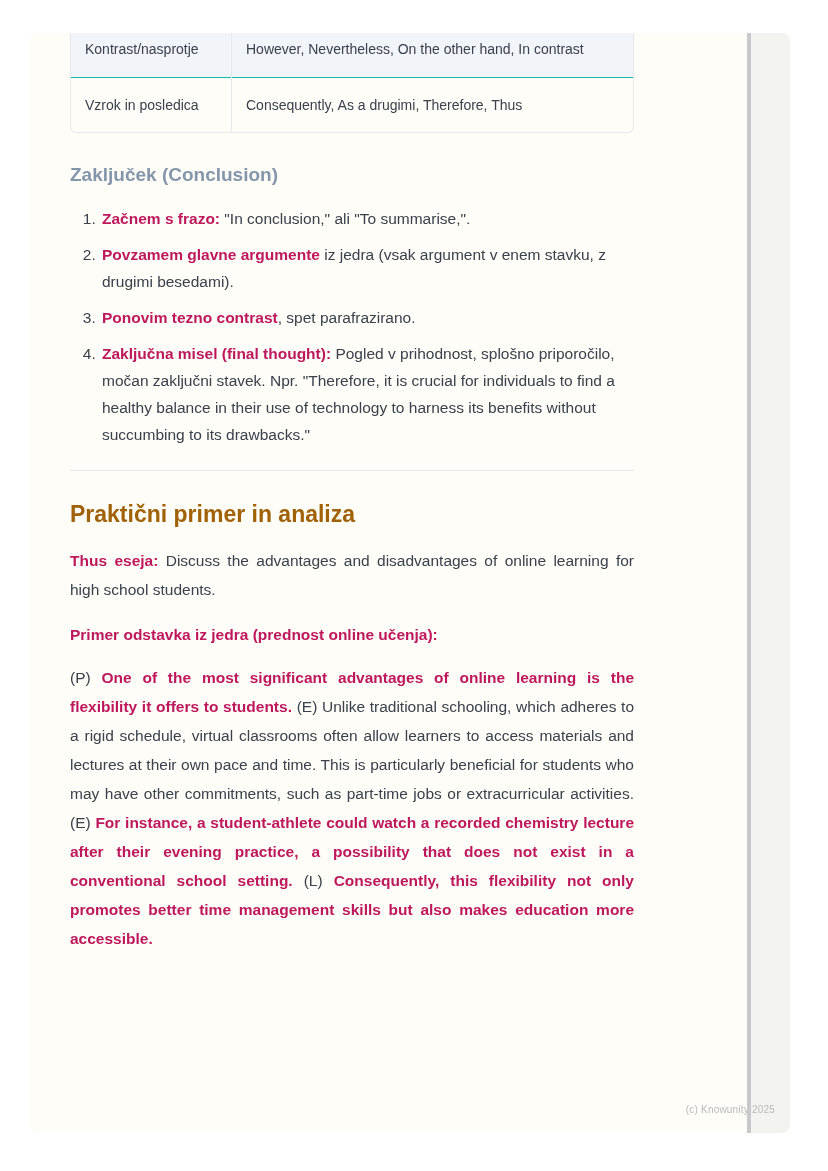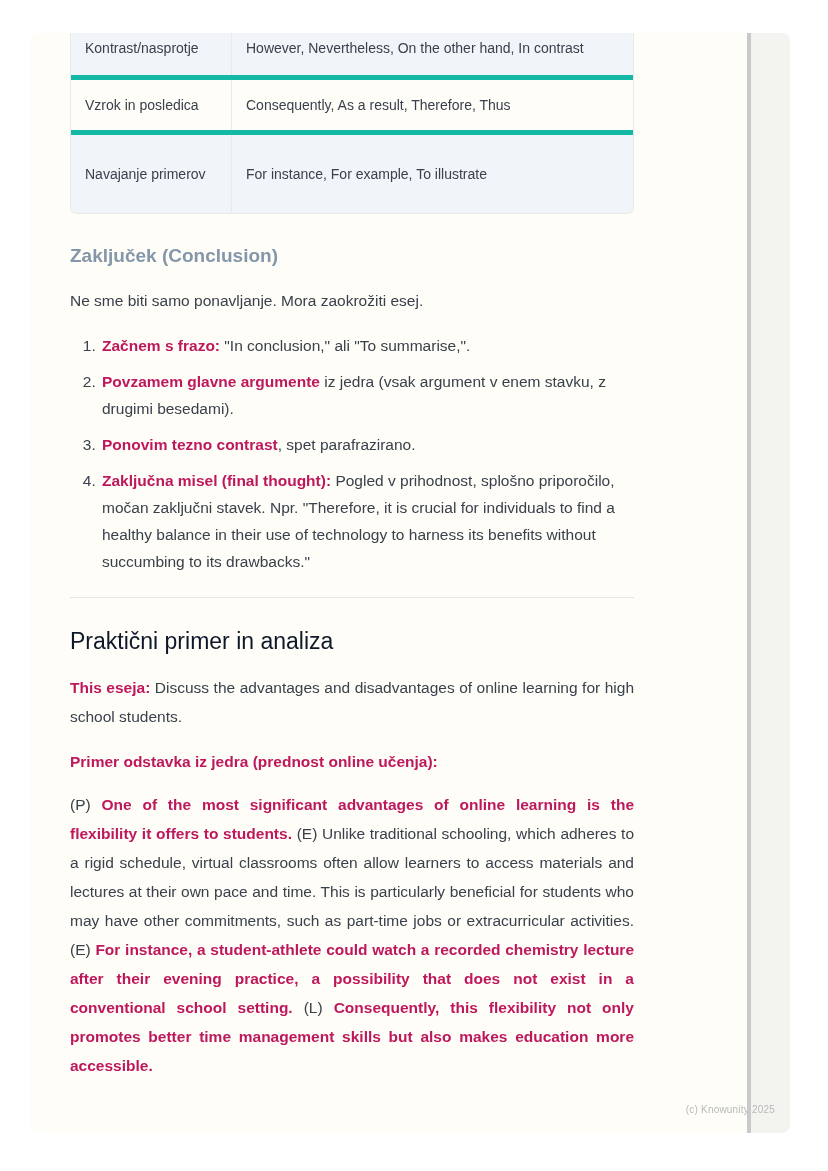--- a/index.html
+++ b/index.html
@@ -66,40 +66,40 @@
   }
   table.phrases td {
     padding: 8px 14px;
     vertical-align: middle;
     line-height: 22px;
   }
   table.phrases td:first-child {
     width: 132px;
     border-right: 1px solid #E7E9EB;
   }
-  table.phrases tr { border-bottom: 5px solid #14b8a6; }
+  table.phrases tr { border-bottom: 1px solid #14b8a6; }
   table.phrases tr:last-child { border-bottom: none; }
   table.phrases tr:nth-child(odd) { background: #F1F4F8; }
   table.phrases tr:nth-child(1) { height: 55px; }
   table.phrases tr:nth-child(2) { height: 55px; }
   table.phrases tr:nth-child(3) { height: 81px; }
   table.phrases tr:nth-child(4) { height: 57px; }
   
   h3.sub-heading {
     margin: 30px 0 0 0;
     font-size: 19px;
     font-weight: 600;
     color: #8496AB;
     line-height: 24px;
   }
   h2.section-heading {
     margin: 28px 0 0 0;
     font-size: 23px;
-    font-weight: 400;
-    color: #0f172a;
+    font-weight: 700;
+    color: #a16207;
     line-height: 30px;
   }
   p.intro {
     margin: 20px 0 0 0;
     line-height: 26px;
   }
   ol.steps {
     margin: 18px 0 0 0;
     padding-left: 30px;
   }
@@ -144,46 +144,41 @@
 
       <div class="table-wrap">
         <table class="phrases">
           <tbody>
             <tr>
               <td>Kontrast/nasprotje</td>
               <td>However, Nevertheless, On the other hand, In contrast</td>
             </tr>
             <tr>
               <td>Vzrok in posledica</td>
-              <td>Consequently, As a result, Therefore, Thus</td>
-            </tr>
-            <tr>
-              <td>Navajanje primerov</td>
-              <td>For instance, For example, To illustrate</td>
+              <td>Consequently, As a drugimi, Therefore, Thus</td>
             </tr>
           </tbody>
         </table>
       </div>
 
       <h3 class="sub-heading">Zaključek (Conclusion)</h3>
 
-      <p class="intro">Ne sme biti samo ponavljanje. Mora zaokrožiti esej.</p>
 
       <ol class="steps">
         <li><strong>Začnem s frazo:</strong><span> "In conclusion," ali "To summarise,".</span></li>
         <li><strong>Povzamem glavne argumente</strong><span> iz jedra (vsak argument v enem stavku, z drugimi besedami).</span></li>
         <li><strong>Ponovim tezno contrast</strong><span>, spet parafrazirano.</span></li>
         <li><strong>Zaključna misel (final thought):</strong><span> Pogled v prihodnost, splošno priporočilo, močan zaključni stavek. Npr. "Therefore, it is crucial for individuals to find a healthy balance in their use of technology to harness its benefits without succumbing to its drawbacks."</span></li>
       </ol>
 
       <hr class="divider">
 
       <h2 class="section-heading">Praktični primer in analiza</h2>
 
-      <p class="para topic"><strong>This eseja:</strong><span class="italic"> Discuss the advantages and disadvantages of online learning for high school students.</span></p>
+      <p class="para topic"><strong>Thus eseja:</strong><span class="italic"> Discuss the advantages and disadvantages of online learning for high school students.</span></p>
 
       <p class="para"><strong>Primer odstavka iz jedra (prednost online učenja):</strong></p>
 
       <p class="para body-paragraph"><span>(P) </span><strong>One of the most significant advantages of online learning is the flexibility it offers to students.</strong><span> (E) Unlike traditional schooling, which adheres to a rigid schedule, virtual classrooms often allow learners to access materials and lectures at their own pace and time. This is particularly beneficial for students who may have other commitments, such as part-time jobs or extracurricular activities. (E) </span><strong>For instance, a student-athlete could watch a recorded chemistry lecture after their evening practice, a possibility that does not exist in a conventional school setting.</strong><span> (L) </span><strong>Consequently, this flexibility not only promotes better time management skills but also makes education more accessible.</strong></p>
 
     </div>
 
     <div class="copyright">(c) Knowunity 2025</div>
 
     <div class="scrollbar"></div>

